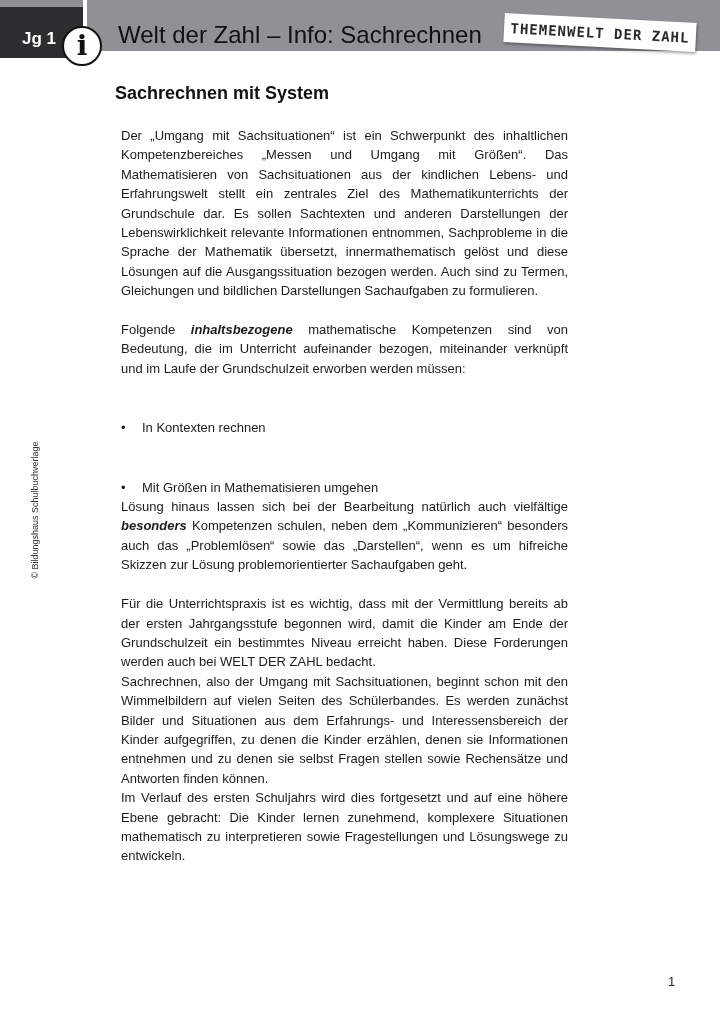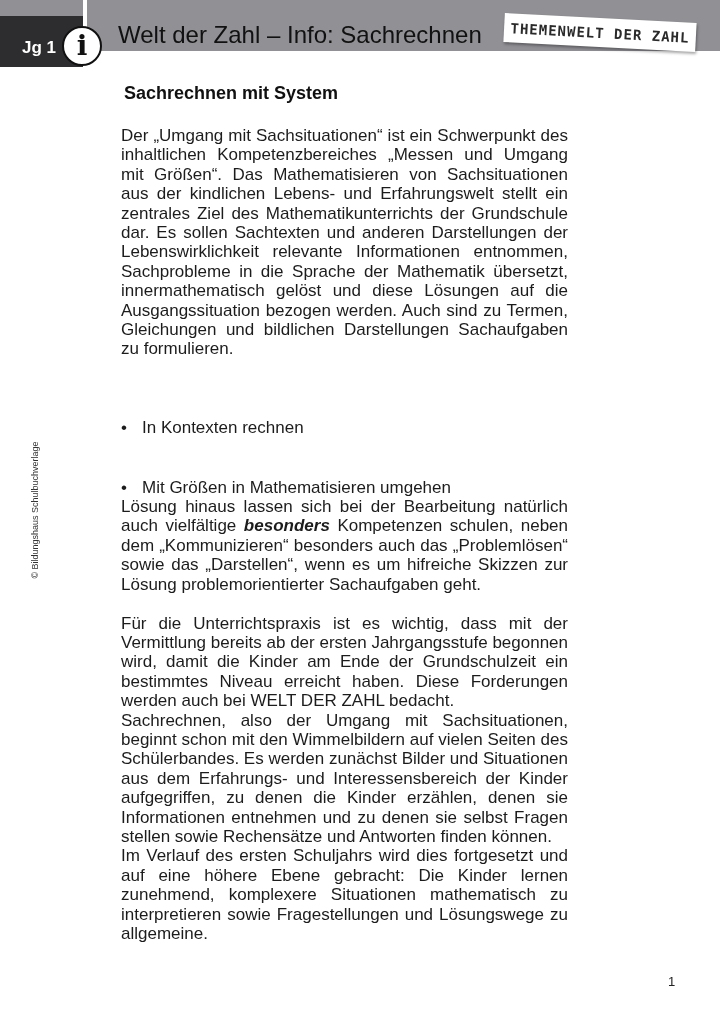--- a/index.html
+++ b/index.html
@@ -1,27 +1,27 @@
 <!DOCTYPE html>
 <html><head>
 <meta charset="utf-8">
 <style>
   html, body { margin:0; padding:0; }
   body { width:720px; height:1019px; background:#ffffff; position:relative; overflow:hidden; font-family:"Liberation Sans", sans-serif; color:#1c1c1c; }
   .header { position:absolute; left:0; top:0; width:720px; height:51px; background:#909095; }
-  .jg { position:absolute; left:0; top:16px; width:83px; height:51px; background:#2d2d30; }
+  .jg { position:absolute; left:0; top:7px; width:83px; height:51px; background:#2d2d30; }
   .jg-label { position:absolute; left:22px; top:22px; color:#fff; font-size:17px; font-weight:bold; }
   .sep { position:absolute; left:83px; top:0; width:4px; height:51px; background:#fff; }
   .info-icon { position:absolute; left:62px; top:26px; width:40px; height:40px; border-radius:50%; border:2.5px solid #111; background:#fff; box-sizing:border-box; display:flex; align-items:center; justify-content:center; }
   .info-icon span { font-family:"DejaVu Serif", serif; font-weight:bold; font-size:28px; line-height:1; color:#111; }
   .header-title { position:absolute; left:118px; top:21px; font-size:24px; color:#111; }
   .badge { position:absolute; left:504px; top:18px; width:192px; height:29px; background:#fff; transform:rotate(3deg); box-shadow:1px 2px 3px rgba(0,0,0,0.35); display:flex; align-items:center; justify-content:center; }
   .badge span { font-family:"DejaVu Sans Mono", monospace; font-weight:bold; font-size:14px; letter-spacing:1px; color:#2a2a2a; }
-  .page-title { position:absolute; left:124px; top:83px; font-size:18px; font-weight:bold; color:#111; }
-  .content { position:absolute; left:121px; top:126px; width:447px; font-size:17px; line-height:19.4px; text-align:justify; color:#1c1c1c; }
+  .page-title { position:absolute; left:115px; top:83px; font-size:18px; font-weight:bold; color:#111; }
+  .content { position:absolute; left:121px; top:126px; width:447px; font-size:13px; line-height:19.4px; text-align:justify; color:#1c1c1c; }
   .content p { margin:0; }
   .gap { height:19.4px; }
   ul.bullets { list-style:none; margin:0; padding:0; }
   ul.bullets li { position:relative; padding-left:21px;margin-top:40px; }
   ul.bullets li::before { content:"•"; position:absolute; left:0; top:0; }
   .bi { font-weight:bold; font-style:italic; }
   .copyright { position:absolute; left:35px; top:510px; transform:translate(-50%,-50%) rotate(-90deg); font-size:9px; color:#333; white-space:nowrap; }
   .page-number { position:absolute; left:668px; top:974px; font-size:13px; color:#222; }
 </style>
 </head>
@@ -39,25 +39,26 @@
 </div>
 <div class="info-icon">
     <span>i</span>
   </div>
 
 <div class="page-title">Sachrechnen mit System</div>
 
 <div class="content">
   <p>Der „Umgang mit Sachsituationen“ ist ein Schwerpunkt des inhaltlichen Kompetenzbereiches „Messen und Umgang mit Größen“. Das Mathematisieren von Sachsituationen aus der kindlichen Lebens- und Erfahrungswelt stellt ein zentrales Ziel des Mathematikunterrichts der Grundschule dar. Es sollen Sachtexten und anderen Darstellungen der Lebenswirklichkeit relevante Informationen entnommen, Sachprobleme in die Sprache der Mathematik übersetzt, innermathematisch gelöst und diese Lösungen auf die Ausgangssituation bezogen werden. Auch sind zu Termen, Gleichungen und bildlichen Darstellungen Sachaufgaben zu formulieren.</p>
   <div class="gap"></div>
+  <p><span>Folgende </span><span class="bi">inhaltsbezogene</span><span> mathematische Kompetenzen sind von Bedeutung, die im Unterricht aufeinander bezogen, miteinander verknüpft und im Laufe der Grundschulzeit erworben werden müssen:</span></p>
   <ul class="bullets">
     <li>In Kontexten rechnen</li>
     <li>Mit Größen in Mathematisieren umgehen</li>
   </ul>
   <p><span>Lösung hinaus lassen sich bei der Bearbeitung natürlich auch vielfältige </span><span class="bi">besonders</span><span> Kompetenzen schulen, neben dem „Kommunizieren“ besonders auch das „Problemlösen“ sowie das „Darstellen“, wenn es um hifreiche Skizzen zur Lösung problemorientierter Sachaufgaben geht.</span></p>
   <div class="gap"></div>
   <p>Für die Unterrichtspraxis ist es wichtig, dass mit der Vermittlung bereits ab der ersten Jahrgangsstufe begonnen wird, damit die Kinder am Ende der Grundschulzeit ein bestimmtes Niveau erreicht haben. Diese Forderungen werden auch bei WELT DER ZAHL bedacht.</p>
   <p>Sachrechnen, also der Umgang mit Sachsituationen, beginnt schon mit den Wimmelbildern auf vielen Seiten des Schülerbandes. Es werden zunächst Bilder und Situationen aus dem Erfahrungs- und Interessensbereich der Kinder aufgegriffen, zu denen die Kinder erzählen, denen sie Informationen entnehmen und zu denen sie selbst Fragen stellen sowie Rechensätze und Antworten finden können.</p>
-  <p>Im Verlauf des ersten Schuljahrs wird dies fortgesetzt und auf eine höhere Ebene gebracht: Die Kinder lernen zunehmend, komplexere Situationen mathematisch zu interpretieren sowie Fragestellungen und Lösungswege zu allgemeine.</p>
+  <p>Im Verlauf des ersten Schuljahrs wird dies fortgesetzt und auf eine höhere Ebene gebracht: Die Kinder lernen zunehmend, komplexere Situationen mathematisch zu interpretieren sowie Fragestellungen und Lösungswege zu entwickeln.</p>
 </div>
 
 <div class="copyright">© Bildungshaus Schulbuchverlage</div>
 <div class="page-number">1</div>
 
 </body></html>

